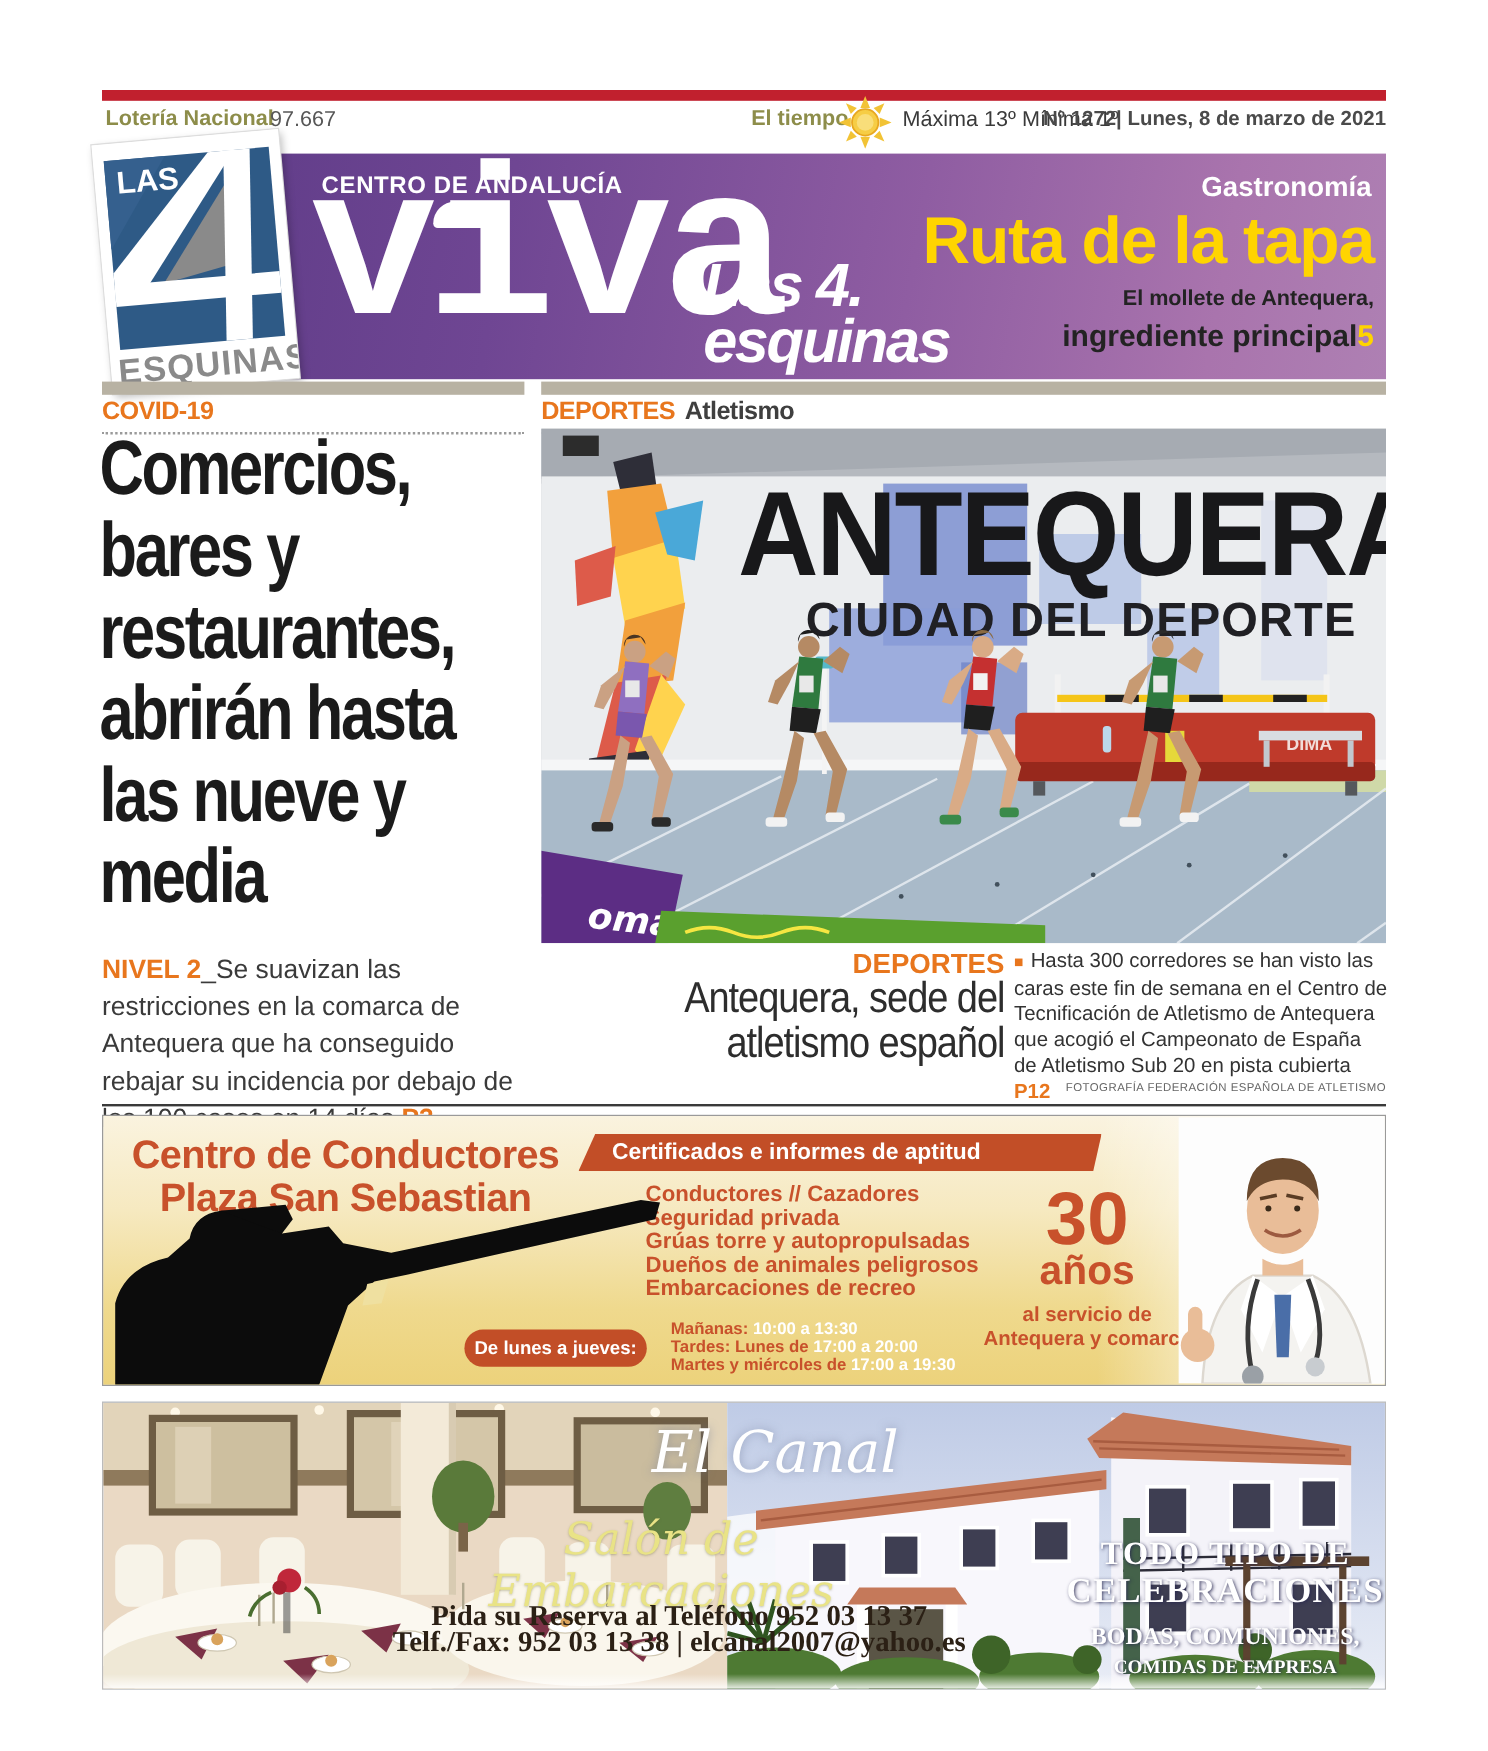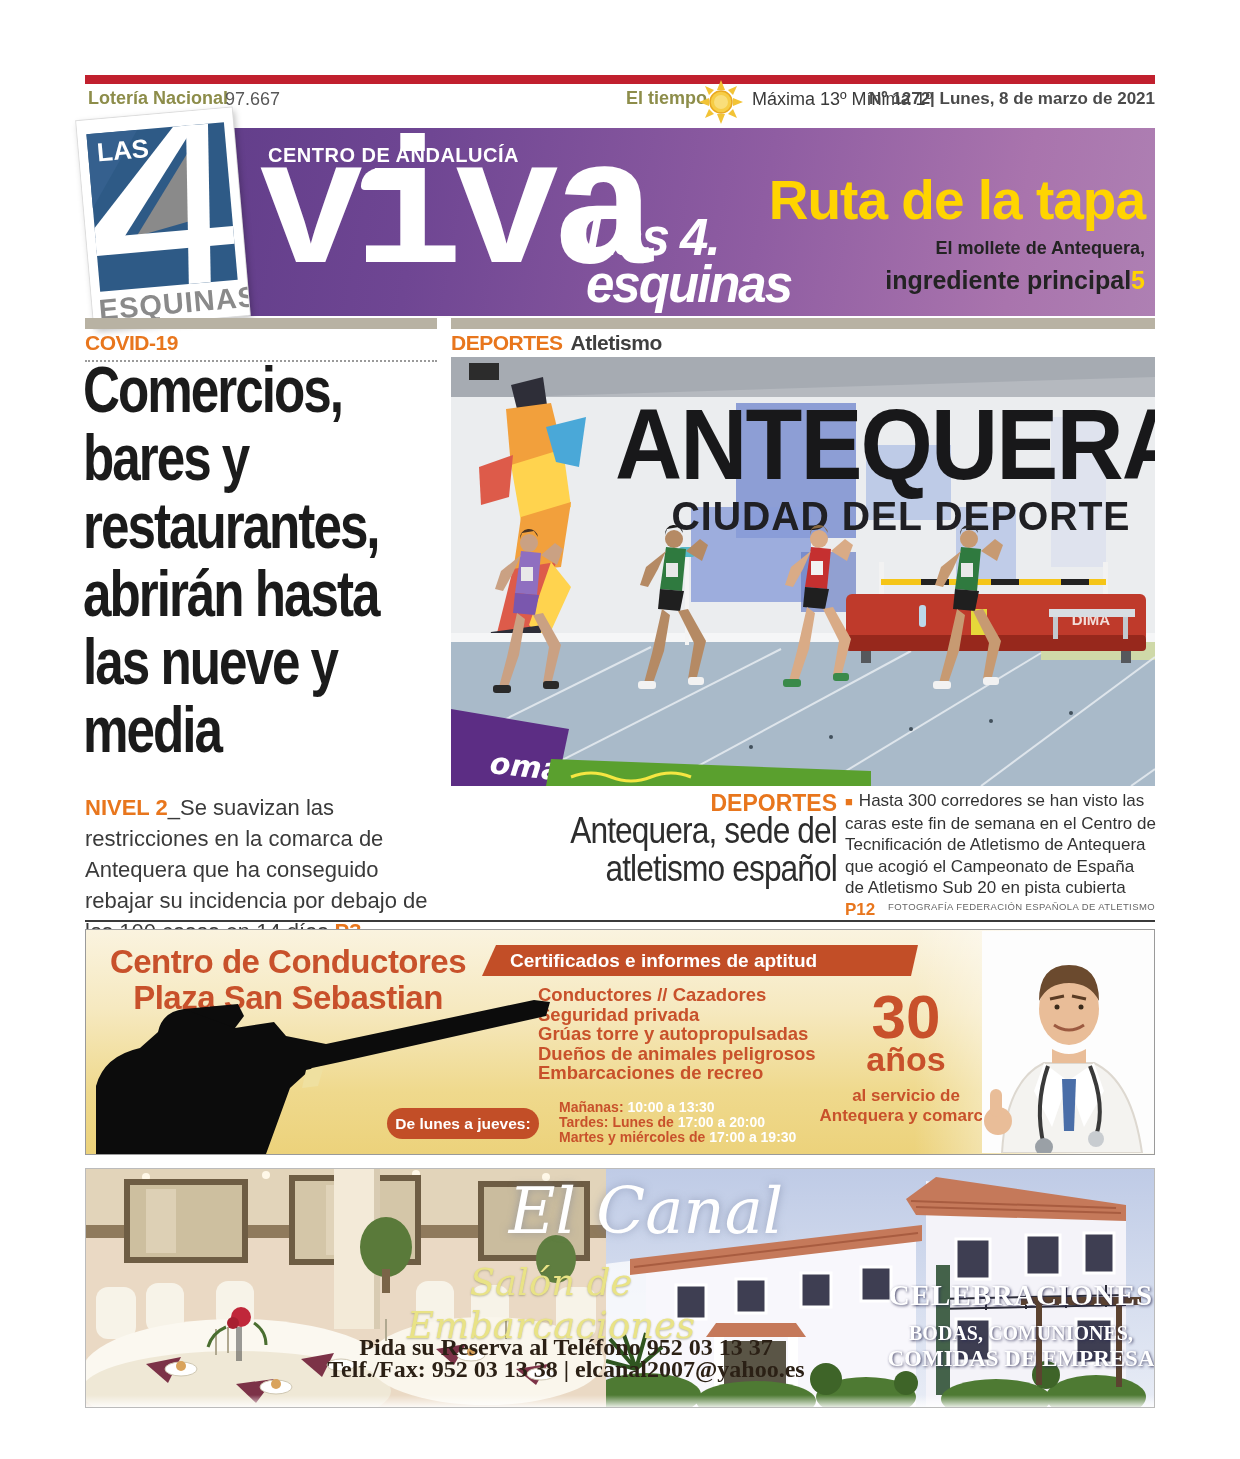--- a/index.html
+++ b/index.html
@@ -87,35 +87,35 @@
   .ad1-years .s1{font-size:17px;margin-top:10px;}
   .ad1-years .s2{font-size:17px;}
   .shooter{left:2px;bottom:0;width:490px;height:164px;}
   .doctor{right:0;top:1px;width:172px;height:222px;}
 
   
   .ad2{left:85px;top:1168px;width:1070px;height:240px;border:1px solid #bbb;box-sizing:border-box;
        overflow:hidden;background:#dfe5f0;}
   .ad2 .scene{top:0;height:240px;}
   .canal-title{left:280px;top:0px;width:560px;text-align:center;color:#fff;
-     font-family:"DejaVu Serif",serif;font-style:italic;font-size:64px;line-height:84px;
+     font-family:"DejaVu Serif",serif;font-style:italic;font-size:48px;line-height:84px;
      text-shadow:0 0 8px rgba(110,120,150,.55);}
   .canal-sub{left:245px;top:92px;width:440px;text-align:center;color:#e9e386;
      font-family:"DejaVu Serif",serif;font-style:italic;font-size:37px;
      text-shadow:0 1px 2px rgba(100,100,50,.4);}
   .canal-phone1{left:225px;top:165px;width:510px;text-align:center;font-family:"Liberation Serif",serif;
      font-size:24px;font-weight:bold;color:#2b2015;}
   .canal-phone2{left:225px;top:187px;width:510px;text-align:center;font-family:"Liberation Serif",serif;
      font-size:24px;font-weight:bold;color:#2b2015;}
   .canal-right{left:780px;top:110px;width:310px;text-align:center;color:#fff;
      font-family:"Liberation Serif",serif;font-weight:bold;text-shadow:1px 1px 3px rgba(40,40,80,.85);}
   .canal-right .r1{font-size:27px;line-height:31px;letter-spacing:1px;}
   .canal-right .r2{font-size:29px;line-height:33px;letter-spacing:1px;}
   .canal-right .r3{font-size:20px;line-height:25px;margin-top:9px;}
-  .canal-right .r4{font-size:23px;line-height:25px;}
+  .canal-right .r4{font-size:16px;line-height:25px;}
   .ad2-fadebottom{left:0;bottom:0;width:100%;height:12px;
      background:linear-gradient(180deg,rgba(255,255,255,0),rgba(255,255,255,.85));}
 </style>
 </head>
 <body>
 
 <div class="page">
 
   <div class="abs topbar-rule"></div>
   <div class="abs lot-label">Lotería Nacional</div>
@@ -141,20 +141,21 @@
   <div class="abs issue-info">Nº 1272|  Lunes, 8 de marzo de 2021</div>
 
   <div class="abs masthead">
     <div class="abs region">CENTRO DE ANDALUCÍA</div>
     <div class="abs viva">viva</div>
     <div class="abs viva-ibar"></div>
     <div class="abs las4">
       <div>Las 4.</div>
       <div>esquinas</div>
     </div>
+    <div class="abs gastro">Gastronomía</div>
     <div class="abs ruta">Ruta de la tapa</div>
     <div class="abs mollete1">El mollete de Antequera,</div>
     <div class="abs mollete2"><span>ingrediente principal</span><span class="pg">5</span></div>
   </div>
 
   <div class="abs logo-card">
     <svg width="156" height="208" viewBox="0 0 156 208">
       <rect x="0" y="0" width="156" height="208" fill="#ffffff"></rect>
       <rect x="9" y="14" width="138" height="158" fill="#2e5a86"></rect>
       <polygon points="9,14 60,14 9,88" fill="#35608e"></polygon>
@@ -525,20 +526,21 @@
         <rect x="415" y="128" width="120" height="8" fill="#5c4330"></rect>
           <rect x="430" y="136" width="6" height="80" fill="#5c4330"></rect>
           <rect x="510" y="134" width="6" height="84" fill="#5c4330"></rect>
       </svg>
     </div>
     <div class="abs canal-title">El Canal</div>
     <div class="abs canal-sub">Salón de Embarcaciones</div>
     <div class="abs canal-phone1">Pida su Reserva al Teléfono 952 03 13 37</div>
     <div class="abs canal-phone2">Telf./Fax:  952 03 13 38  |  elcanal2007@yahoo.es</div>
     <div class="abs canal-right">
+      <div class="r1">TODO TIPO DE</div>
       <div class="r2">CELEBRACIONES</div>
       <div class="r3">BODAS, COMUNIONES,</div>
       <div class="r4">COMIDAS DE EMPRESA</div>
     </div>
     <div class="abs ad2-fadebottom"></div>
   </div>
 
 </div>
 
 </body></html>

